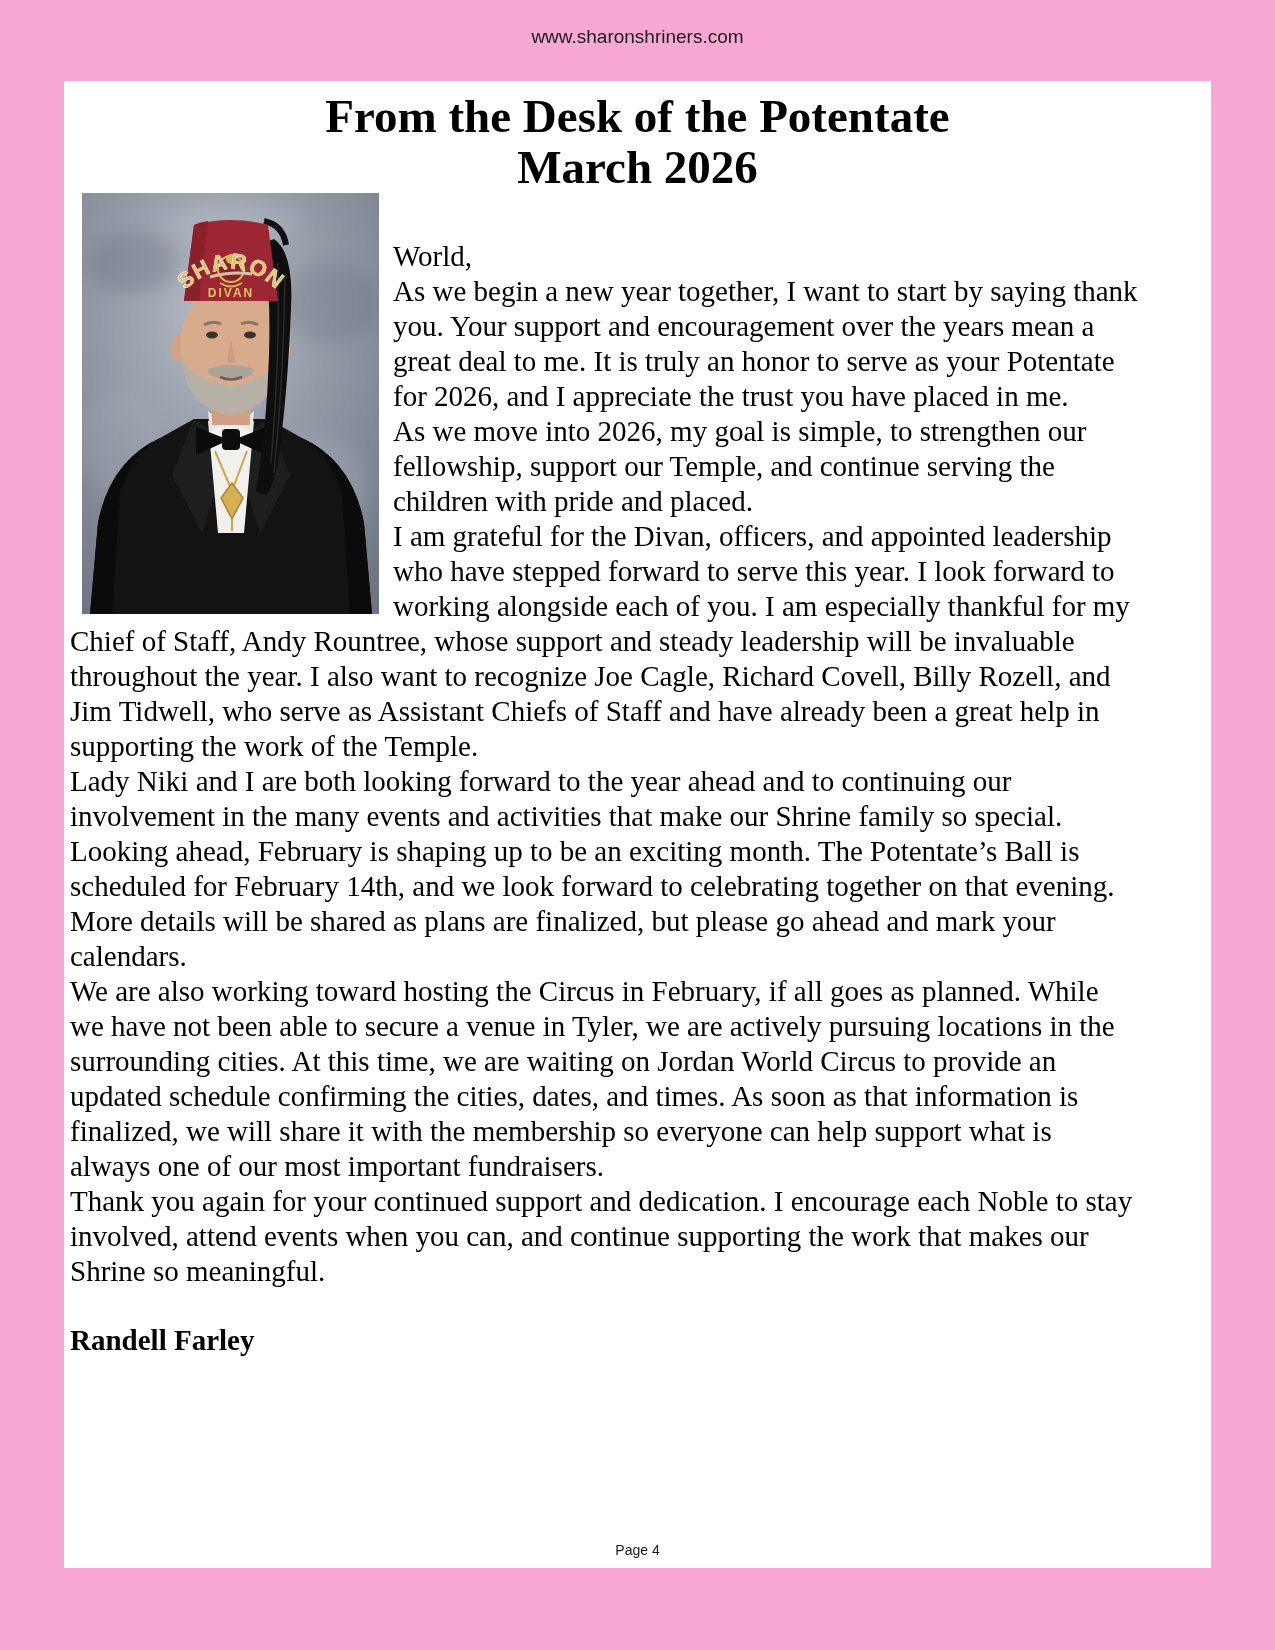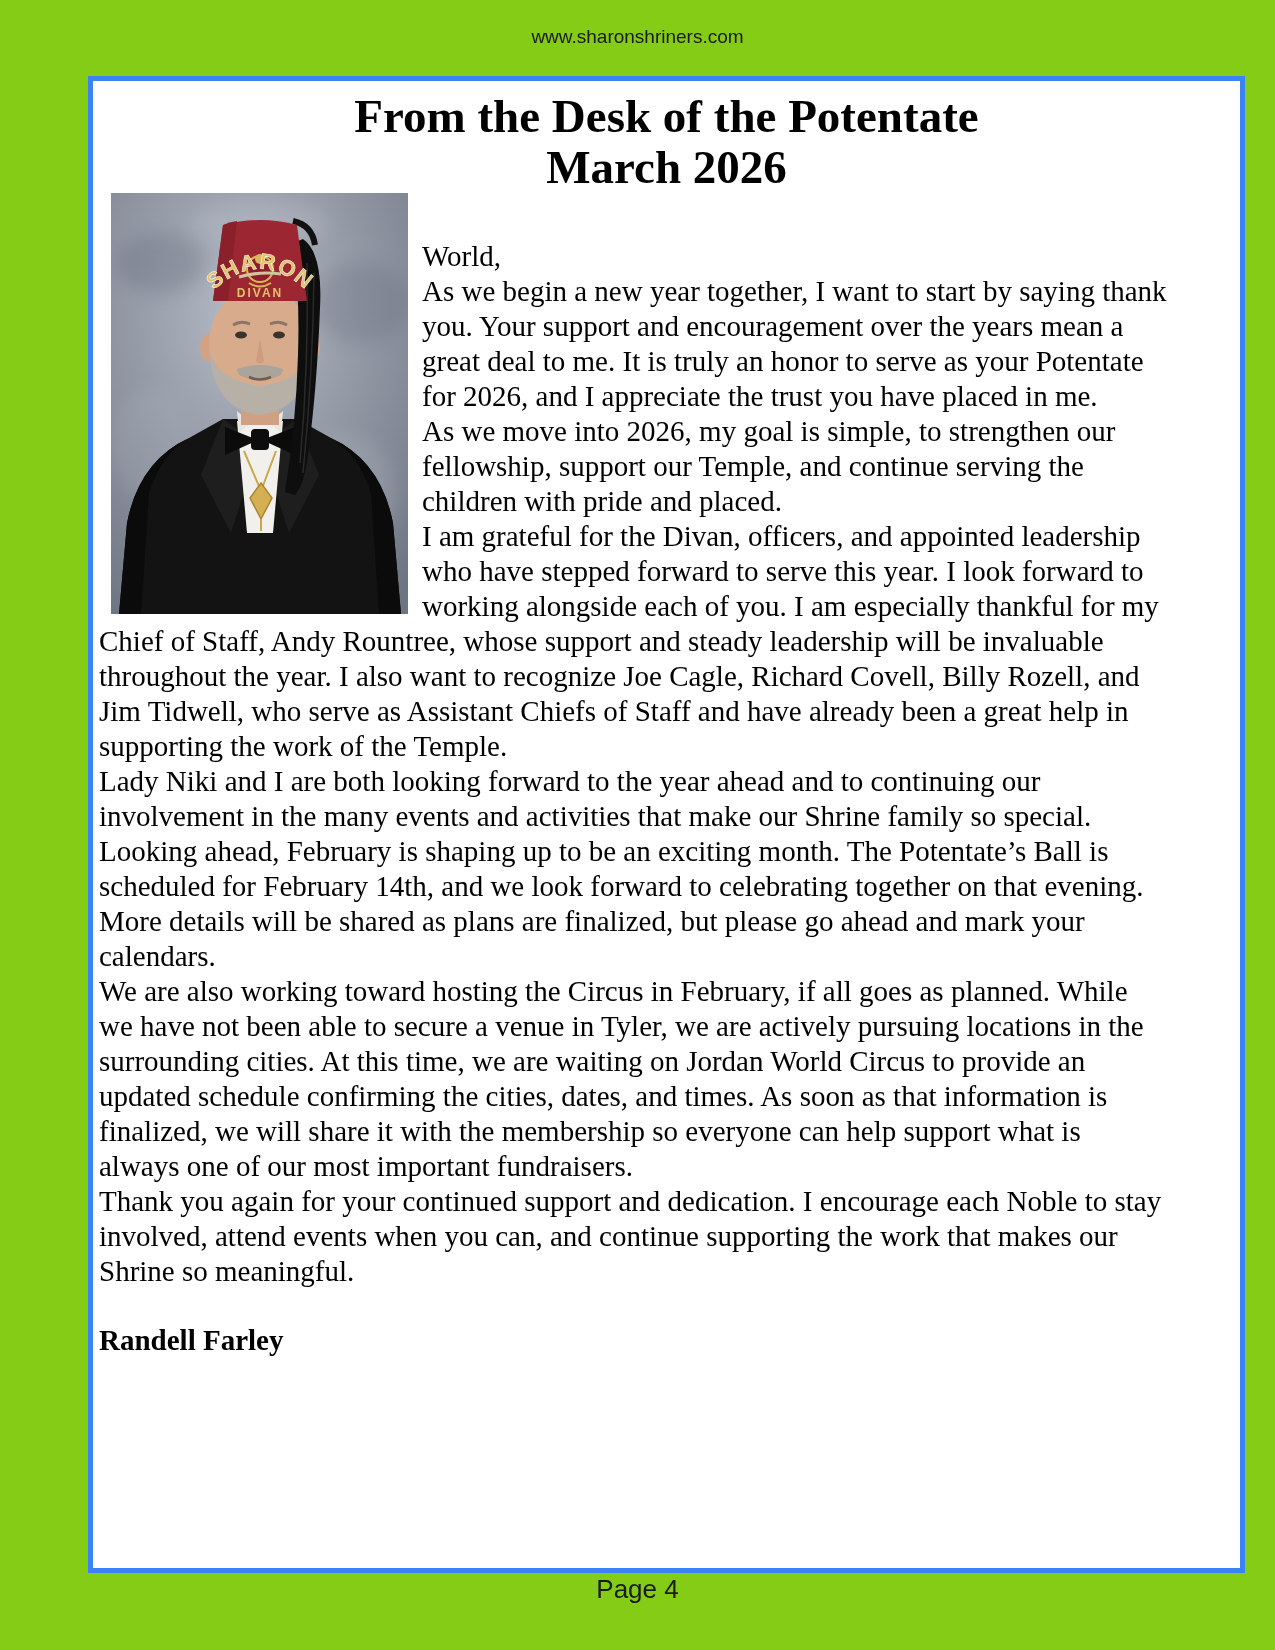--- a/index.html
+++ b/index.html
@@ -1,40 +1,39 @@
 <!DOCTYPE html>
 <html><head>
 <meta charset="utf-8">
 <style>
   html, body { margin: 0; padding: 0; background: #ffffff; }
   .sheet {
     position: relative;
     width: 1275px;
     height: 1650px;
-    background: #84cc16;
+    background: #f9a8d4;
     font-family: "Liberation Serif", serif;
     color: #000000;
     overflow: hidden;
   }
   .header-url {
     position: absolute;
     top: 26px; left: 0; right: 0;
     text-align: center;
     font-family: "Liberation Sans", sans-serif;
     font-size: 19px;
     color: #1a1a1a;
   }
   .frame {
     position: absolute;
     left: 59px; top: 76px;
     width: 1157px; height: 1497px;
-    border: 5px solid #3b82f6;
+    border: 5px solid #f9a8d4;
     box-sizing: border-box;
     background: #ffffff;
-    margin-left: 29px;
   }
   .title {
     margin: 10px 0 0 0;
     text-align: center;
     font-weight: bold;
     font-size: 47px;
     line-height: 51px;
     font-family: "Liberation Serif", serif;
   }
   .content {
@@ -51,24 +50,24 @@
     background: #8d95a1;
   }
   .photo-float svg { display: block; width: 100%; height: 100%; }
   .content p { margin: 0; }
   p.salutation { padding-top: 46px; }
   .closing { margin-top: 34px; }
   .closing div { margin: 0; }
   .closing .name { font-weight: bold; font-family: Liberation Serif, serif; }
   .footer {
     position: absolute;
-    top: 1574px; left: 0; right: 0;
+    top: 1542px; left: 0; right: 0;
     text-align: center;
     font-family: "Liberation Sans", sans-serif;
-    font-size: 26px;
+    font-size: 14px;
     color: #1a1a1a;
   }
 </style>
 </head>
 <body>
 
 <div class="sheet">
 
   <div class="header-url">www.sharonshriners.com</div>
 

